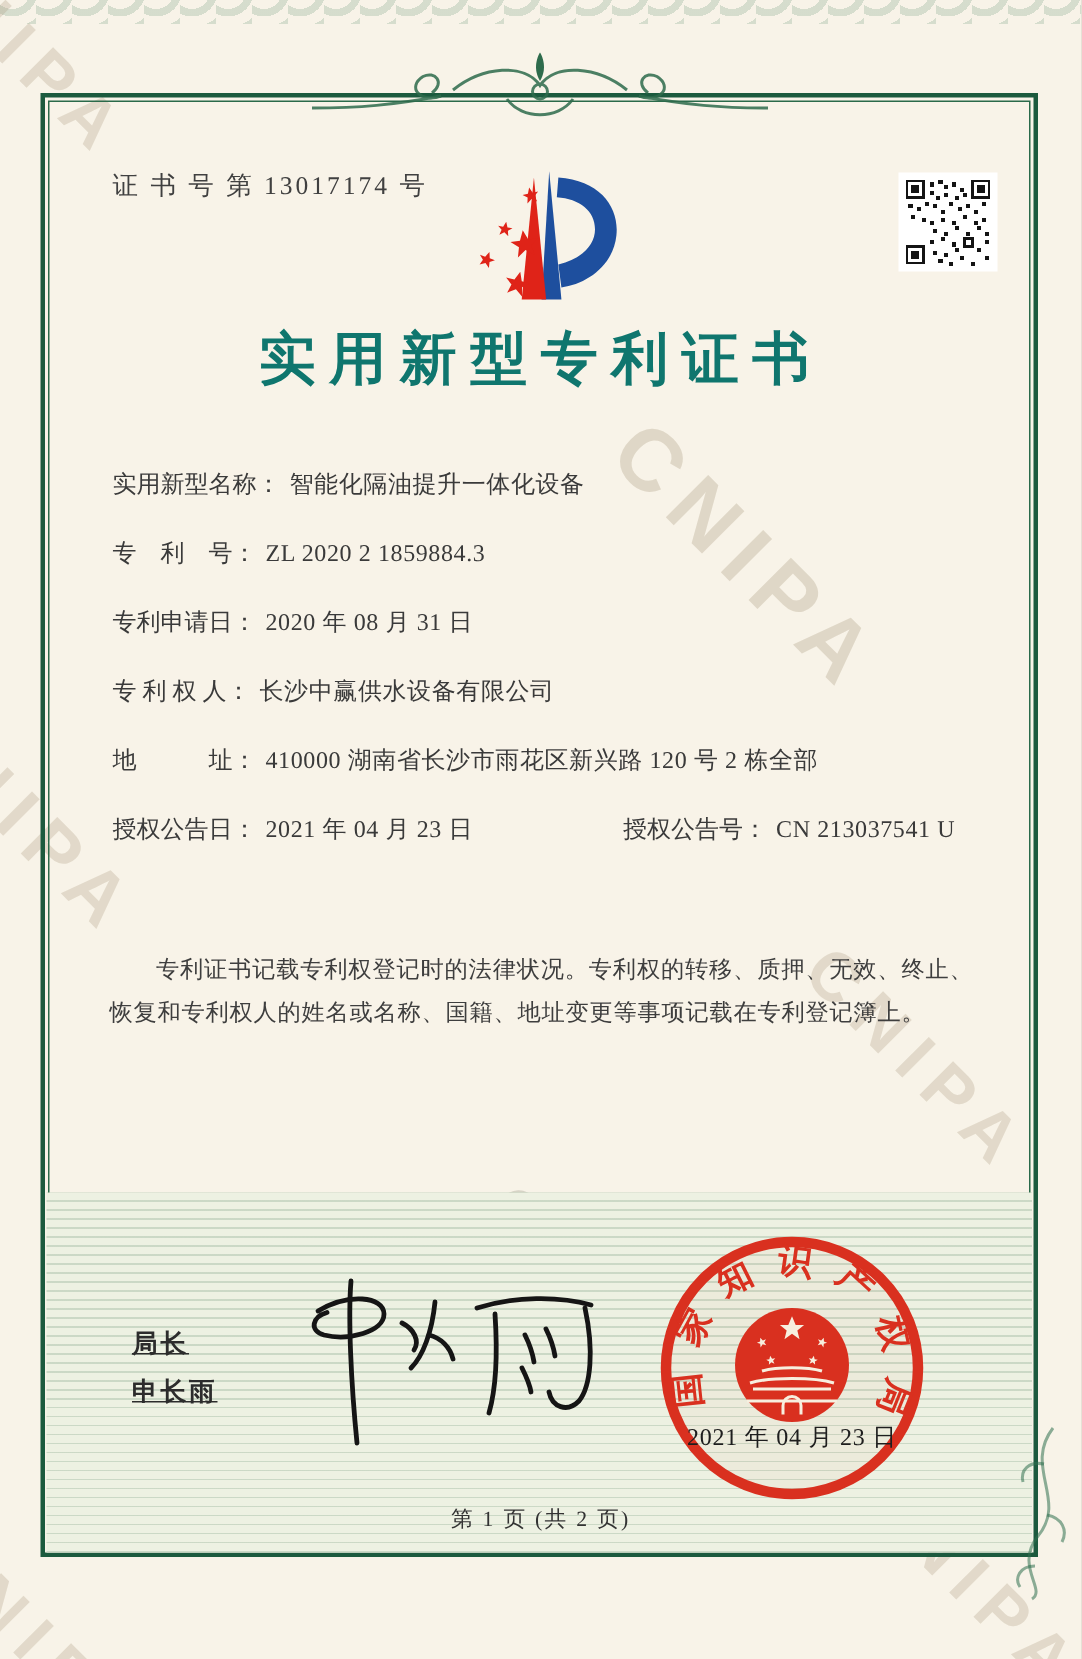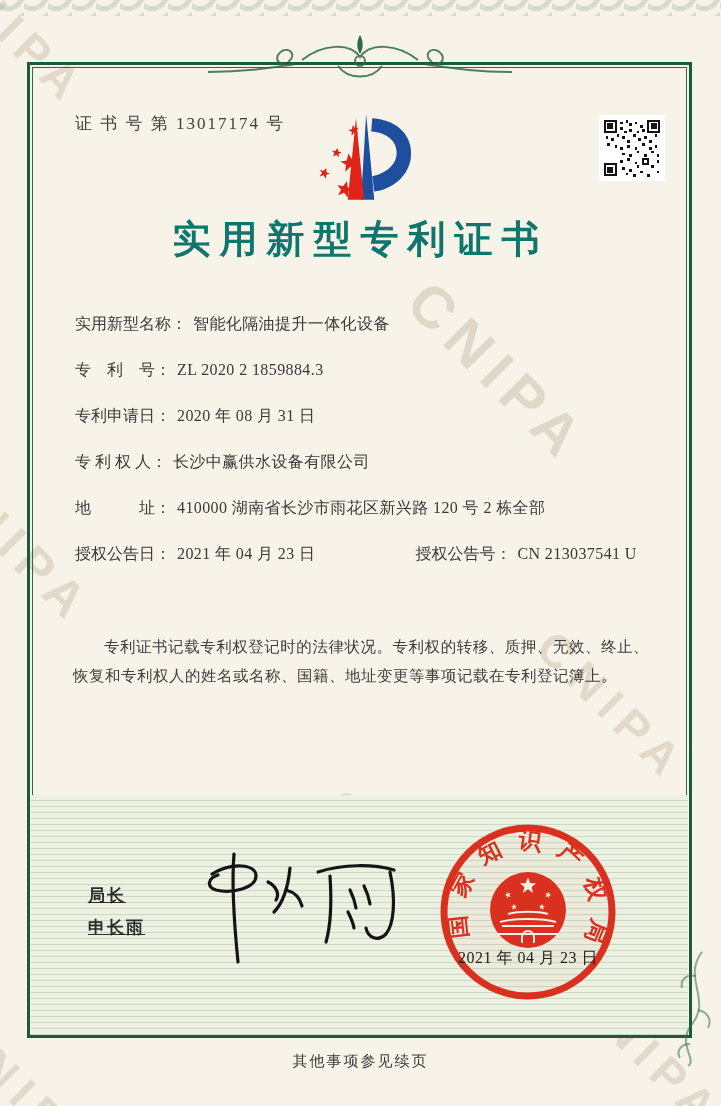--- a/index.html
+++ b/index.html
@@ -273,15 +273,15 @@
 
   <svg class="vine" width="58" height="120" viewBox="0 0 58 120">
     <g stroke="rgba(47,111,79,.55)" stroke-width="2" fill="none">
       <path d="M40,4 C20,30 50,52 30,76 C14,96 36,112 26,118"></path>
       <path d="M34,28 c-10,-2 -16,4 -14,12"></path>
       <path d="M36,62 c10,2 14,10 10,18"></path>
       <path d="M28,96 c-10,0 -14,8 -10,14"></path>
     </g>
   </svg>
 
-  <div class="note">其他事项参见续页</div>
+  <div class="pageno">第 1 页 (共 2 页)</div>
 
 </div>
 
 </body></html>

